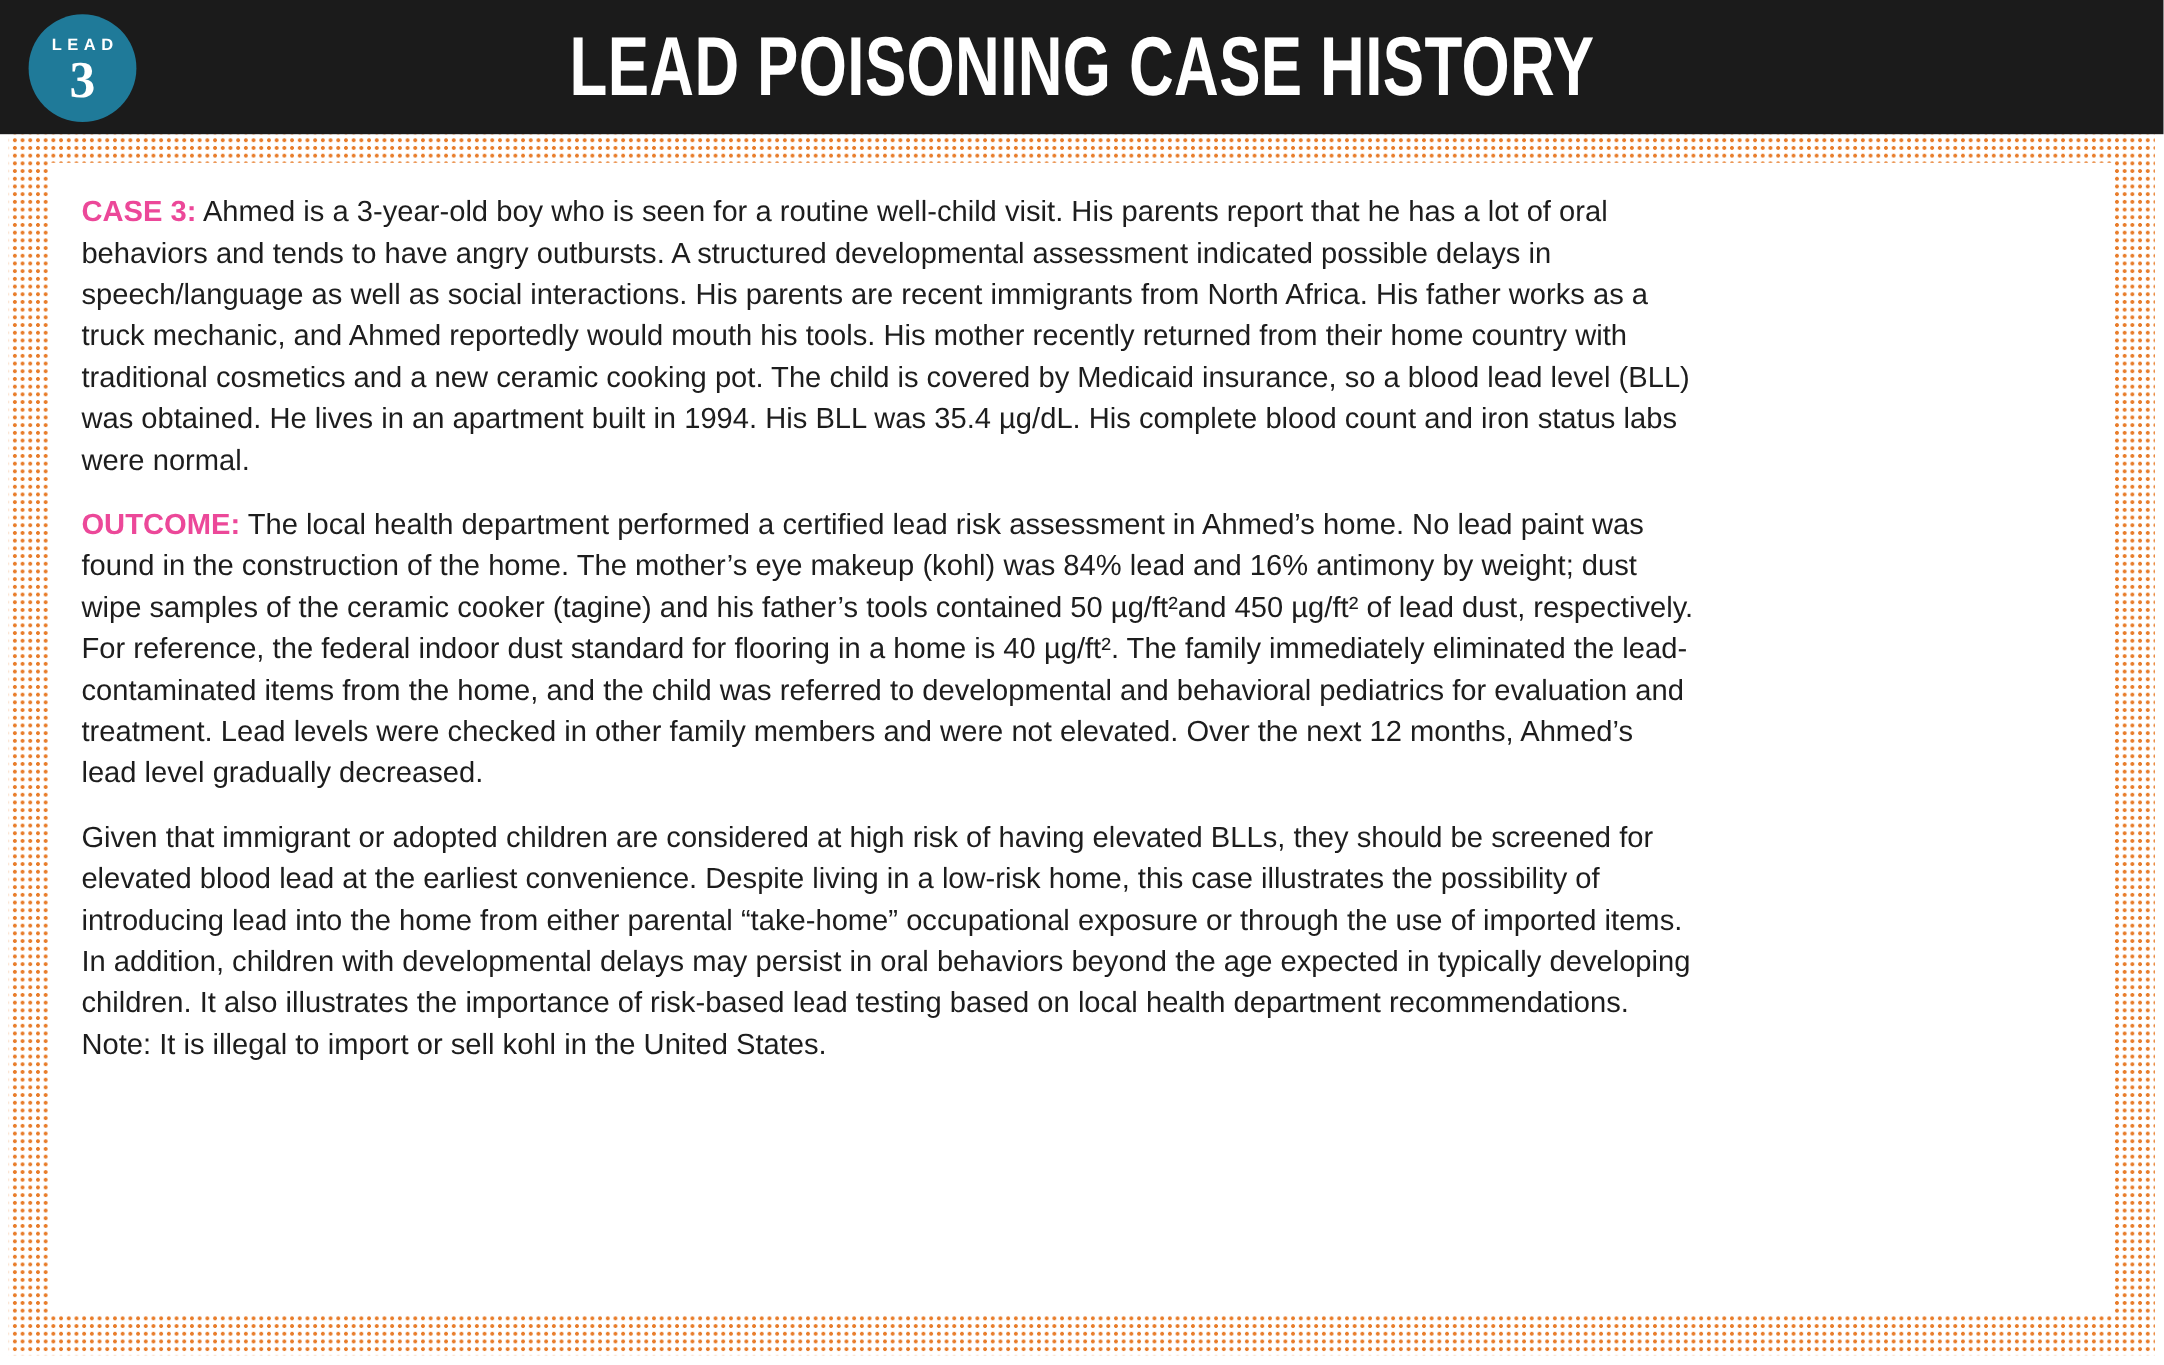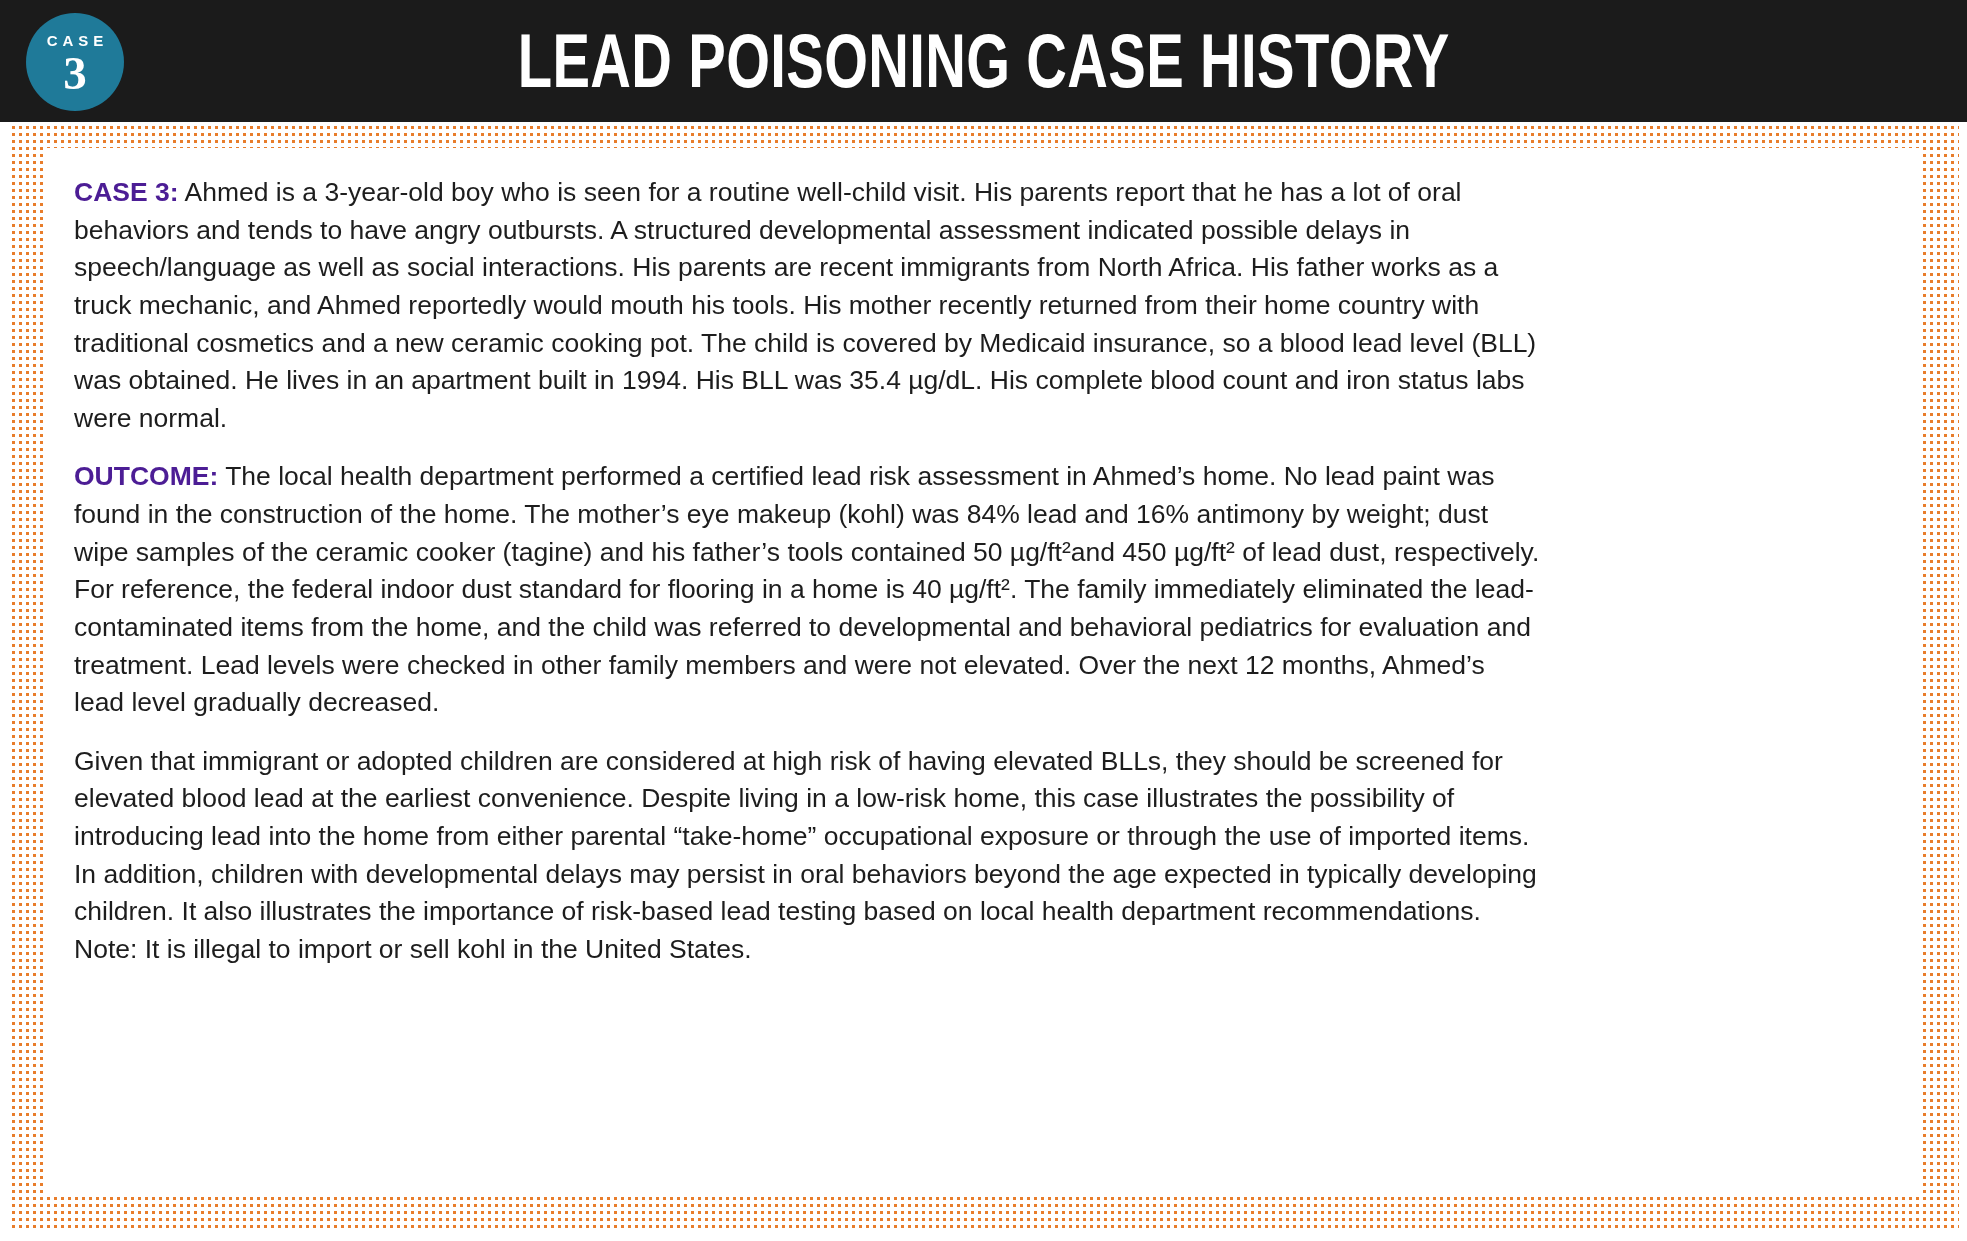--- a/index.html
+++ b/index.html
@@ -88,33 +88,33 @@
   .card p {
     max-width: 1468px;
     font-size: 26.5px;
     line-height: 1.42;
     color: #1d1d1d;
     margin-bottom: 21px;
     font-weight: 500;
   }
   .card p:last-child { margin-bottom: 10px; }
   .label {
-    color: #4c1d95;
+    color: #ec4899;
     font-weight: 700;
   }
   .italic-text { }
 </style>
 </head>
 <body>
 
 <div class="page">
 
   <header class="header">
     <div class="badge">
-      <span class="badge-label">CASE</span>
+      <span class="badge-label">LEAD</span>
       <span class="badge-number">3</span>
     </div>
     <h1 class="title">LEAD POISONING CASE HISTORY</h1>
   </header>
 
   <div class="dotted-frame">
     <div class="card">
 
       <p><span class="label">CASE 3:</span> <span class="italic-text">Ahmed is a 3-year-old boy who is seen for a routine well-child visit. His parents report that he has a lot of oral behaviors and tends to have angry outbursts. A structured developmental assessment indicated possible delays in speech/language as well as social interactions. His parents are recent immigrants from North Africa. His father works as a truck mechanic, and Ahmed reportedly would mouth his tools. His mother recently returned from their home country with traditional cosmetics and a new ceramic cooking pot. The child is covered by Medicaid insurance, so a blood lead level (BLL) was obtained. He lives in an apartment built in 1994. His BLL was 35.4 µg/dL. His complete blood count and iron status labs were normal.</span></p>
 

